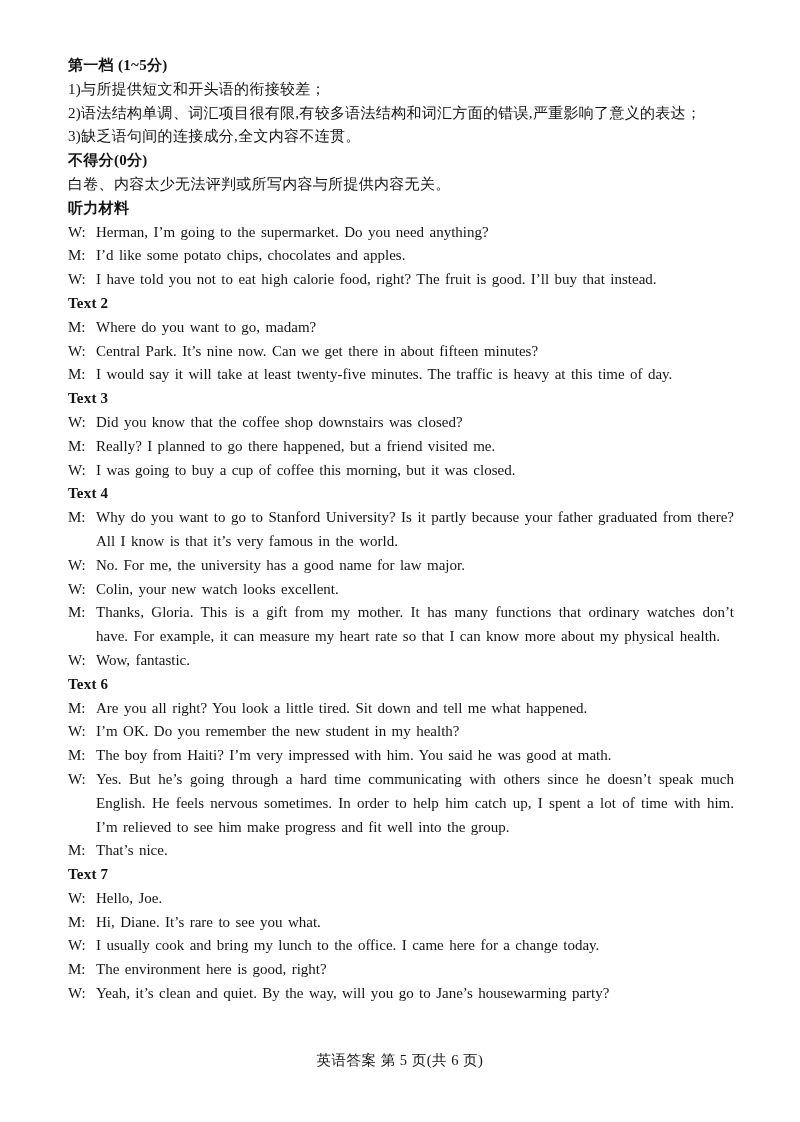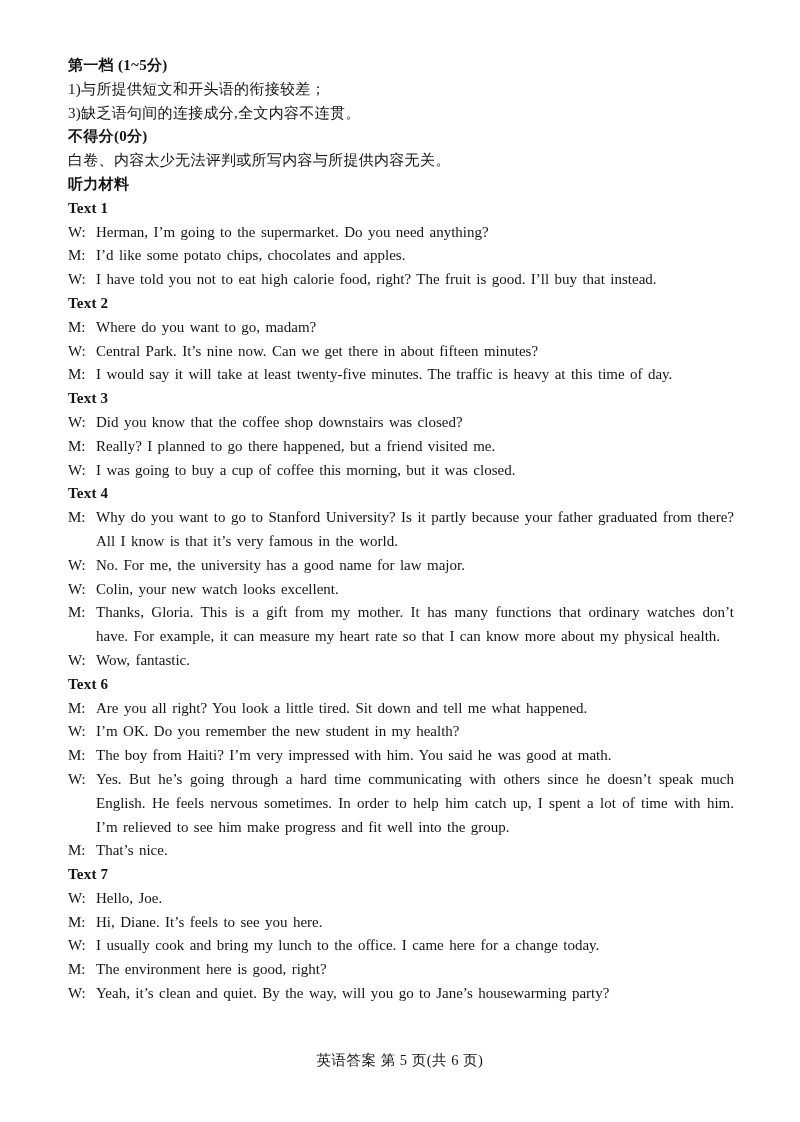--- a/index.html
+++ b/index.html
@@ -39,30 +39,30 @@
   }
 </style>
 </head>
 <body>
 
 <div class="page">
 
   <section>
     <div class="line bold cn">第一档 (1~5分)</div>
     <div class="line cn">1)与所提供短文和开头语的衔接较差；</div>
+    <div class="line cn">2)语法结构单调、词汇项目很有限,有较多语法结构和词汇方面的错误,严重影响了意义的表达；</div>
     <div class="line cn">3)缺乏语句间的连接成分,全文内容不连贯。</div>
     <div class="line bold cn">不得分(0分)</div>
     <div class="line cn">白卷、内容太少无法评判或所写内容与所提供内容无关。</div>
   </section>
 
   <section>
     <div class="line bold cn">听力材料</div>
     <div id="texts-container">
         <div>
-          <div class="line text-title">Text 1</div>
           <div class="line dialogue">
             <span class="speaker">W:</span>
             <span class="utterance">Herman, I’m going to the supermarket. Do you need anything?</span>
           </div>
           <div class="line dialogue">
             <span class="speaker">M:</span>
             <span class="utterance">I’d like some potato chips, chocolates and apples.</span>
           </div>
           <div class="line dialogue">
             <span class="speaker">W:</span>
@@ -148,21 +148,21 @@
           </div>
         </div>
         <div>
           <div class="line text-title">Text 7</div>
           <div class="line dialogue">
             <span class="speaker">W:</span>
             <span class="utterance">Hello, Joe.</span>
           </div>
           <div class="line dialogue">
             <span class="speaker">M:</span>
-            <span class="utterance">Hi, Diane. It’s feels to see you here.</span>
+            <span class="utterance">Hi, Diane. It’s rare to see you what.</span>
           </div>
           <div class="line dialogue">
             <span class="speaker">W:</span>
             <span class="utterance">I usually cook and bring my lunch to the office. I came here for a change today.</span>
           </div>
           <div class="line dialogue">
             <span class="speaker">M:</span>
             <span class="utterance">The environment here is good, right?</span>
           </div>
           <div class="line dialogue">

